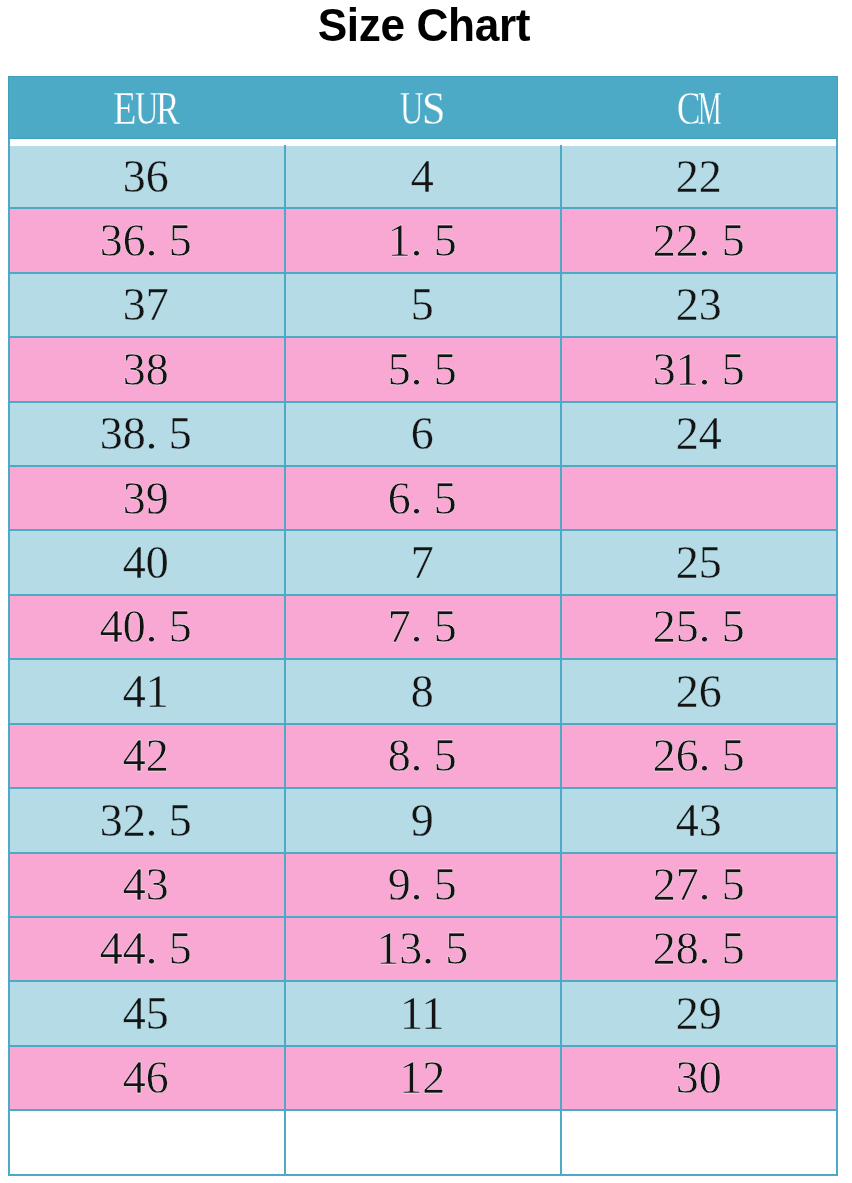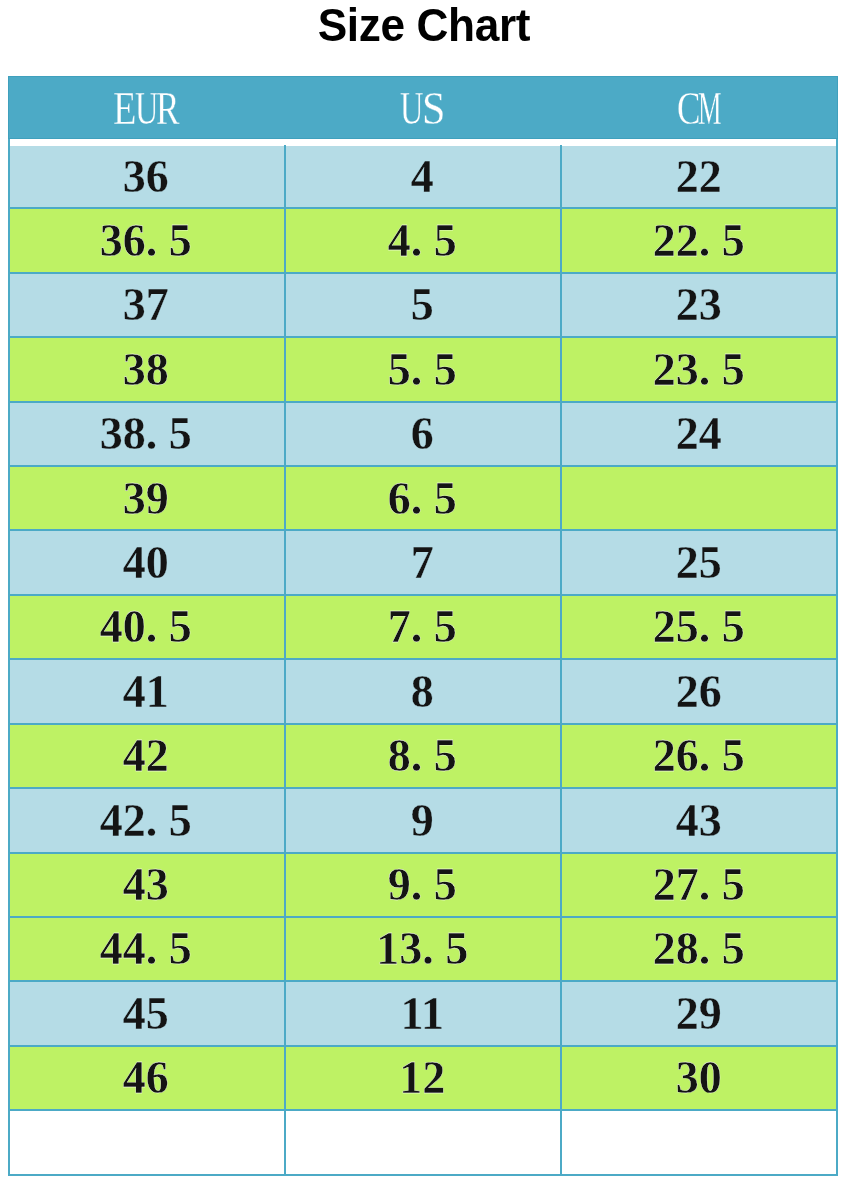--- a/index.html
+++ b/index.html
@@ -31,24 +31,24 @@
   .sU > b{transform:scaleX(0.7057);}
   .sR > b{transform:scaleX(0.7639);}
   .sS > b{transform:scaleX(0.9160);}
   .sC > b{transform:scaleX(0.7639);}
   .sM > b{transform:scaleX(0.5731);}
 
   
   .tbody{position:relative;margin-top:6.0px;}
   .tr{position:relative;height:64.42px;box-sizing:border-box;}
   .tr.alt{background:#B5DCE6;}
-  .tr.plain{background:#bef264;}
+  .tr.plain{background:#f9a8d4;}
   .td{position:absolute;top:0;height:64.42px;line-height:64.42px;text-align:center;
       color:#141414;font-size:46px;font-family:"Liberation Serif",serif;width:276.5px;}
-  .td i{font-style:normal;display:inline-block;white-space:pre;font-weight:bold;}
+  .td i{font-style:normal;display:inline-block;white-space:pre;}
   
   .tr.alt .td i{-webkit-text-stroke:0.32px #B5DCE6;}
   .tr.plain .td i{-webkit-text-stroke:0.32px #FFFFFF;}
   .th i{-webkit-text-stroke:0.3px #4CAAC6;}
   .c0{left:0;} .c1{left:276.5px;} .c2{left:553px;}
 
   
   .gridlines{position:absolute;left:0;top:0;width:100%;height:100%;pointer-events:none;}
   .hline{position:absolute;left:0;width:100%;height:2px;background:#4CAAC6;}
   .vline{position:absolute;top:0;width:2px;height:1030.72px;background:#4CAAC6;}
@@ -77,32 +77,32 @@
     <div class="gapline gl-right"></div>
 
     <div class="tbody">
       <div class="tr alt">
         <div class="td c0"><i>36</i></div>
         <div class="td c1"><i>4</i></div>
         <div class="td c2"><i>22</i></div>
       </div>
       <div class="tr plain">
         <div class="td c0"><i>36. 5</i></div>
-        <div class="td c1"><i>4. 5</i></div>
+        <div class="td c1"><i>1. 5</i></div>
         <div class="td c2"><i>22. 5</i></div>
       </div>
       <div class="tr alt">
         <div class="td c0"><i>37</i></div>
         <div class="td c1"><i>5</i></div>
         <div class="td c2"><i>23</i></div>
       </div>
       <div class="tr plain">
         <div class="td c0"><i>38</i></div>
         <div class="td c1"><i>5. 5</i></div>
-        <div class="td c2"><i>23. 5</i></div>
+        <div class="td c2"><i>31. 5</i></div>
       </div>
       <div class="tr alt">
         <div class="td c0"><i>38. 5</i></div>
         <div class="td c1"><i>6</i></div>
         <div class="td c2"><i>24</i></div>
       </div>
       <div class="tr plain">
         <div class="td c0"><i>39</i></div>
         <div class="td c1"><i>6. 5</i></div>
       </div>
@@ -120,21 +120,21 @@
         <div class="td c0"><i>41</i></div>
         <div class="td c1"><i>8</i></div>
         <div class="td c2"><i>26</i></div>
       </div>
       <div class="tr plain">
         <div class="td c0"><i>42</i></div>
         <div class="td c1"><i>8. 5</i></div>
         <div class="td c2"><i>26. 5</i></div>
       </div>
       <div class="tr alt">
-        <div class="td c0"><i>42. 5</i></div>
+        <div class="td c0"><i>32. 5</i></div>
         <div class="td c1"><i>9</i></div>
         <div class="td c2"><i>43</i></div>
       </div>
       <div class="tr plain">
         <div class="td c0"><i>43</i></div>
         <div class="td c1"><i>9. 5</i></div>
         <div class="td c2"><i>27. 5</i></div>
       </div>
       <div class="tr plain">
         <div class="td c0"><i>44. 5</i></div>

